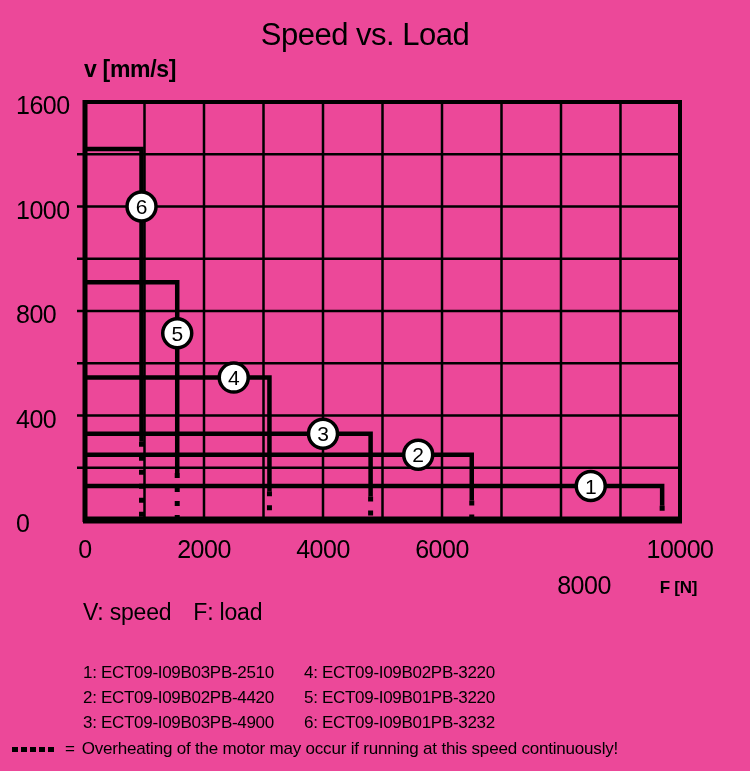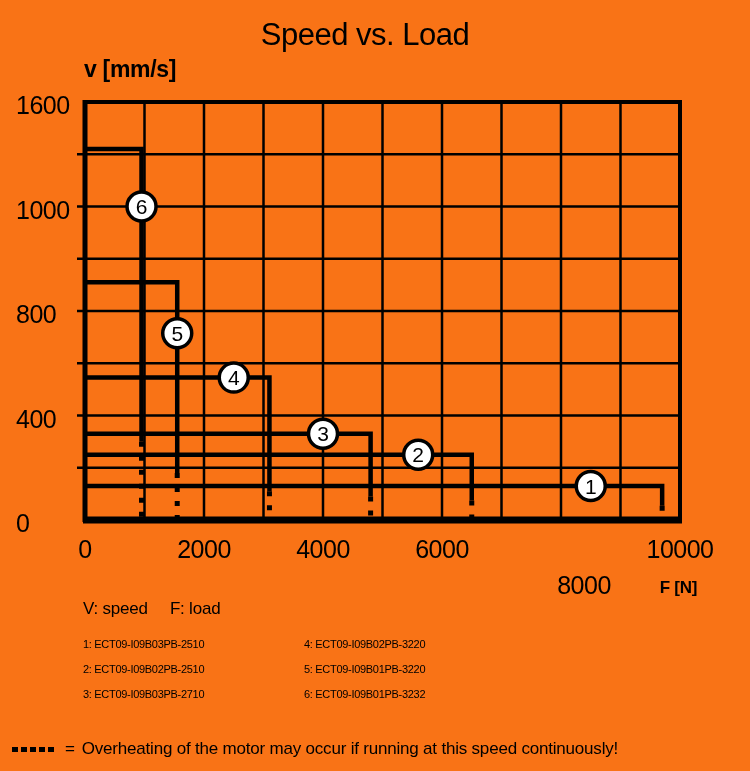--- a/index.html
+++ b/index.html
@@ -1,27 +1,27 @@
 <!DOCTYPE html>
 <html><head>
 <meta charset="utf-8">
 <style>
   html,body{margin:0;padding:0;background:#fff;}
   body{width:750px;height:771px;font-family:"Liberation Sans",sans-serif;color:#000;}
-  #frame{position:relative;width:750px;height:771px;background:#f97316;overflow:hidden;}
+  #frame{position:relative;width:750px;height:771px;background:#ec4899;overflow:hidden;}
   .chart-title{position:absolute;left:70px;top:17px;width:590px;text-align:center;
                font-size:31px;letter-spacing:-0.5px;}
   .y-axis-title{position:absolute;left:84px;top:56px;font-size:23px;font-weight:bold;letter-spacing:-0.3px;}
   .x-axis-title{position:absolute;right:53px;top:578px;font-size:17px;font-weight:bold;letter-spacing:-0.3px;}
   #plot-svg{position:absolute;left:85px;top:102px;overflow:visible;}
   .ytick{position:absolute;left:16px;width:64px;text-align:left;font-size:25px;line-height:26px;letter-spacing:-0.5px;}
   .xtick{position:absolute;top:536px;width:120px;text-align:center;font-size:25px;line-height:26px;letter-spacing:-0.5px;}
-  .legend-heading{position:absolute;left:83px;top:599px;font-size:17px;letter-spacing:-0.2px;}
+  .legend-heading{position:absolute;left:83px;top:599px;font-size:23px;letter-spacing:-0.2px;}
   .legend-heading span{margin-right:22px;}
-  .legend-col{position:absolute;top:632px;font-size:11px;line-height:25px;letter-spacing:-0.3px;white-space:nowrap;}
+  .legend-col{position:absolute;top:660px;font-size:17px;line-height:25px;letter-spacing:-0.3px;white-space:nowrap;}
   #legend-col-1{left:83px;}
   #legend-col-2{left:304px;}
   .note{position:absolute;left:12px;top:739px;display:flex;align-items:center;font-size:17px;letter-spacing:-0.2px;white-space:nowrap;}
   .dots{display:inline-flex;align-items:center;margin-right:8px;}
   .sq{display:inline-block;width:6px;height:5px;background:#000;margin-right:3px;}
   .eq{margin-right:7px;}
 </style>
 </head>
 <body>
 
@@ -115,22 +115,22 @@
     </div>
 
   <div class="x-axis-title">F [N]</div>
 
   <div class="legend-heading">
     <span>V: speed</span><span>F: load</span>
   </div>
 
   <div id="legend-col-1" class="legend-col">
       <div>1: ECT09-I09B03PB-2510</div>
-      <div>2: ECT09-I09B02PB-2510</div>
-      <div>3: ECT09-I09B03PB-2710</div>
+      <div>2: ECT09-I09B02PB-4420</div>
+      <div>3: ECT09-I09B03PB-4900</div>
     </div>
   <div id="legend-col-2" class="legend-col">
       <div>4: ECT09-I09B02PB-3220</div>
       <div>5: ECT09-I09B01PB-3220</div>
       <div>6: ECT09-I09B01PB-3232</div>
     </div>
 
   <div class="note">
     <span class="dots">
       <span class="sq"></span>

